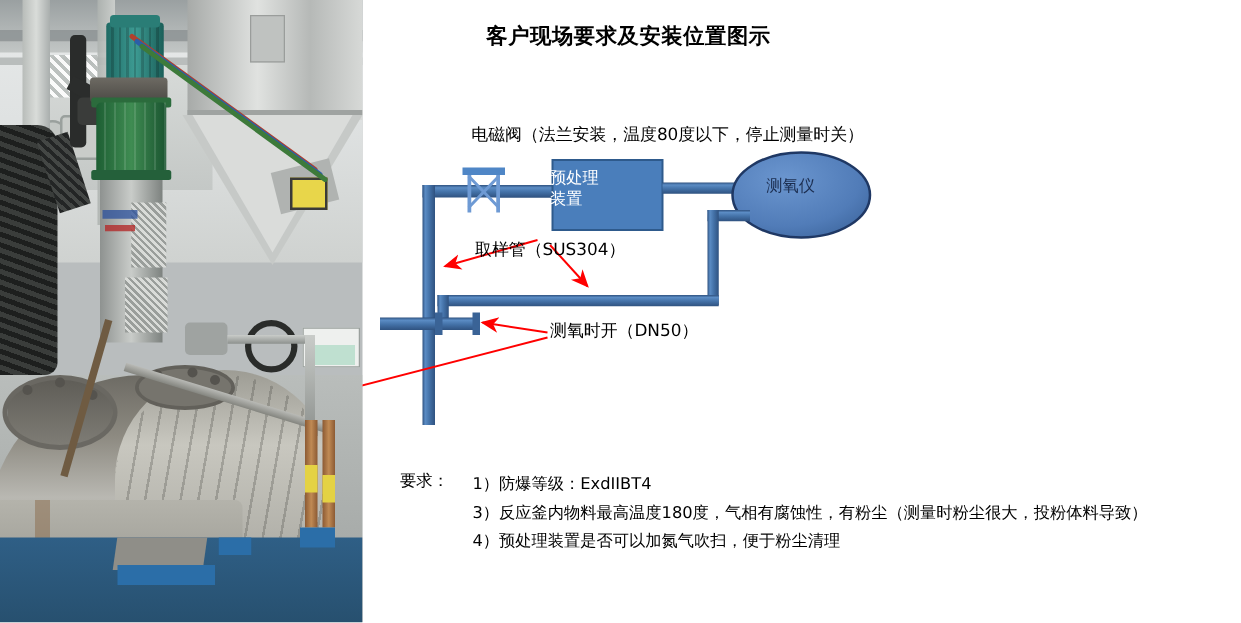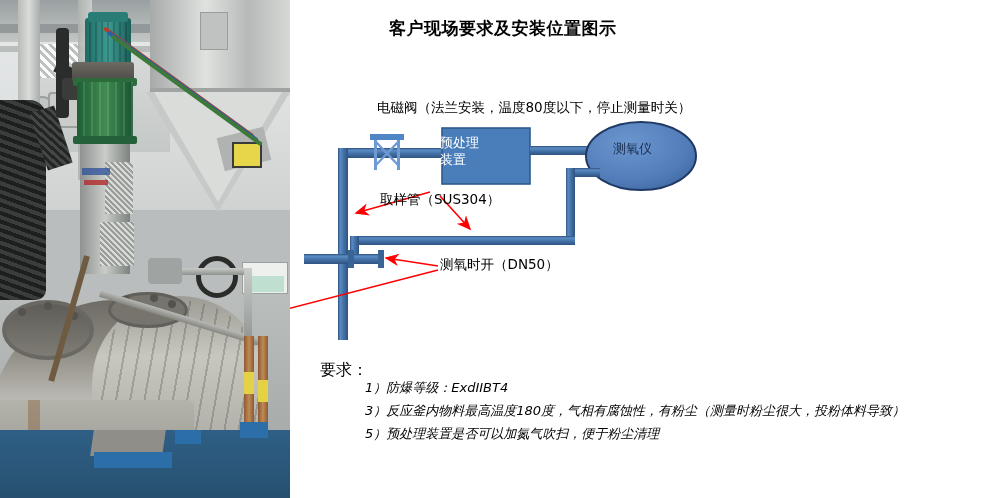--- a/index.html
+++ b/index.html
@@ -130,22 +130,22 @@
   .smallpipe{position:absolute;background:linear-gradient(180deg,#c9ccc9,#8d918e);}
 
   
   #title{position:absolute;left:389px;top:17px;font-size:17px;font-weight:bold;
          font-family:"DejaVu Serif","Liberation Serif",serif;letter-spacing:.5px;}
   #valve-note{position:absolute;left:377px;top:99px;font-size:13.5px;}
   .lbl{position:absolute;font-size:13.5px;white-space:nowrap;}
   #lbl-sample{left:380px;top:191px;}
   #lbl-flange{left:440px;top:256px;}
 
-  #req-head{position:absolute;left:320px;top:360px;font-size:16px;}
-  #req-list{position:absolute;left:365px;top:376px;font-size:13px;line-height:23px;font-style:italic;}
+  #req-head{position:absolute;left:320px;top:376px;font-size:13px;}
+  #req-list{position:absolute;left:378px;top:376px;font-size:13px;line-height:23px;}
   #req-list div{white-space:nowrap;}
 
   svg{position:absolute;left:0;top:0;}
   #diagram{position:absolute;left:290px;top:0;width:703px;height:498px;}
   #boxlabel{position:absolute;left:440px;top:134px;width:70px;font-size:13px;color:#ffffff;line-height:17px;}
   #ovallabel{position:absolute;left:613px;top:140px;font-size:13px;color:#1b2d4f;}
 </style>
 </head>
 <body>
 
@@ -296,14 +296,14 @@
 
 <div id="ovallabel">测氧仪</div>
 
 <div class="lbl" id="lbl-sample">取样管（SUS304）</div>
 <div class="lbl" id="lbl-flange">测氧时开（DN50）</div>
 
 <div id="req-head">要求：</div>
 <div id="req-list">
   <div>1）防爆等级：ExdIIBT4</div>
   <div>3）反应釜内物料最高温度180度，气相有腐蚀性，有粉尘（测量时粉尘很大，投粉体料导致）</div>
-  <div>5）预处理装置是否可以加氮气吹扫，便于粉尘清理</div>
+  <div>4）预处理装置是否可以加氮气吹扫，便于粉尘清理</div>
 </div>
 
 </body></html>

